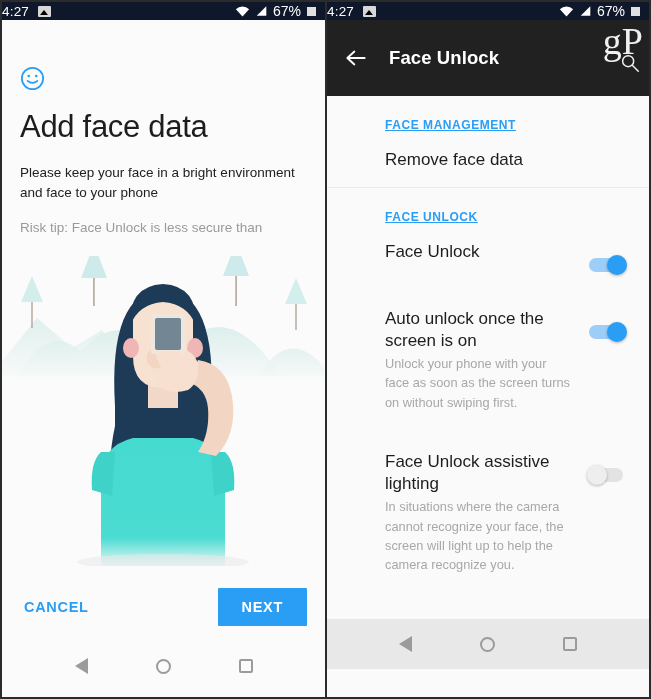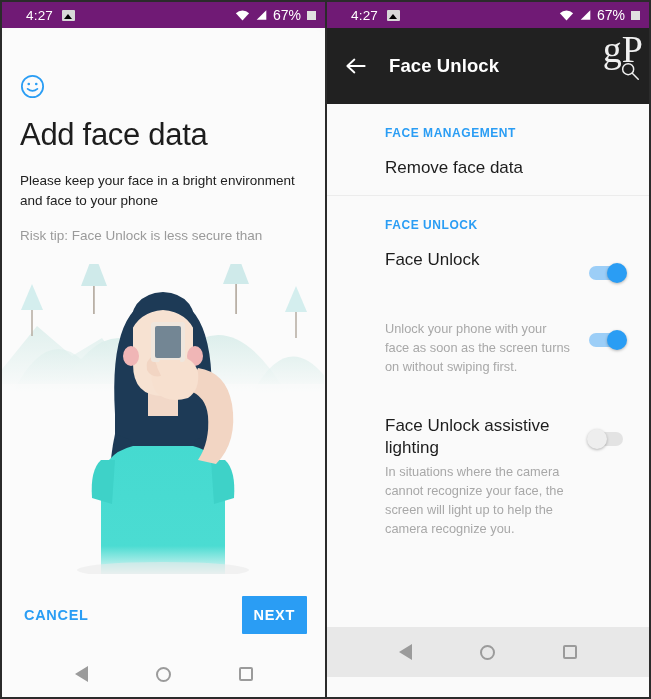--- a/index.html
+++ b/index.html
@@ -16,25 +16,25 @@
     height: 699px;
     background: #fafafa;
     overflow: hidden;
     border: 2px solid #2b2b2b;
   }
   .phone-left  { width: 326px; border-right: 1px solid #2b2b2b; }
   .phone-right { width: 325px; border-left: 1px solid #2b2b2b; }
 
   
   .statusbar {
-    height: 26px;
-    background: #701a75;
+    height: 18px;
+    background: #0f172a;
     display: flex;
     align-items: center;
-    padding: 0 9px 0 24px;
+    padding: 0 9px 0 0;
     color: #ffffff;
     font-size: 13px;
   }
   .sb-time { font-size: 13.5px; letter-spacing: .2px; }
   .sb-photo-icon {
     width: 13px; height: 11px;
     margin-left: 9px;
     background: #d8d8d8;
     border-radius: 1px;
     position: relative;
@@ -118,21 +118,21 @@
     font-family: inherit;
     padding: 8px 4px;
   }
   .btn-next {
     background: #2a9df4;
     border: none;
     color: #ffffff;
     font-size: 14.5px;
     font-weight: bold;
     letter-spacing: .7px;
-    padding: 11px 12px;
+    padding: 11px 24px;
     cursor: pointer;
     font-family: inherit;
     border-radius: 1px;
   }
 
   
   .navbar {
     position: absolute;
     left: 0; right: 0; bottom: 0;
     height: 50px;
@@ -194,20 +194,21 @@
 
   .settings { background: #fafafa; height: 573px; position: relative; }
   .section { background: #fafafa; }
   .section + .section { border-top: 1px solid #ececec; }
   .section-header {
     color: #2a9df4;
     font-size: 12px;
     font-weight: bold;
     letter-spacing: .55px;
     padding: 22px 0 0 58px;
+    text-decoration: underline;
   }
   .row {
     display: flex;
     align-items: flex-start;
     padding: 17px 22px 22px 58px;
     min-height: 44px;
   }
   .row-text { flex: 1; padding-right: 14px; }
   .row-title {
     font-size: 17px;
@@ -420,20 +421,21 @@
             <div class="row-title">Face Unlock</div>
           </div>
           <span class="toggle on">
             <span class="track"></span>
             <span class="thumb"></span>
           </span>
         </div>
 
         <div class="row">
           <div class="row-text">
+            <div class="row-title">Auto unlock once the screen is on</div>
             <div class="row-desc">Unlock your phone with your face as soon as the screen turns on without swiping first.</div>
           </div>
           <span class="toggle on">
             <span class="track"></span>
             <span class="thumb"></span>
           </span>
         </div>
 
         <div class="row">
           <div class="row-text">

